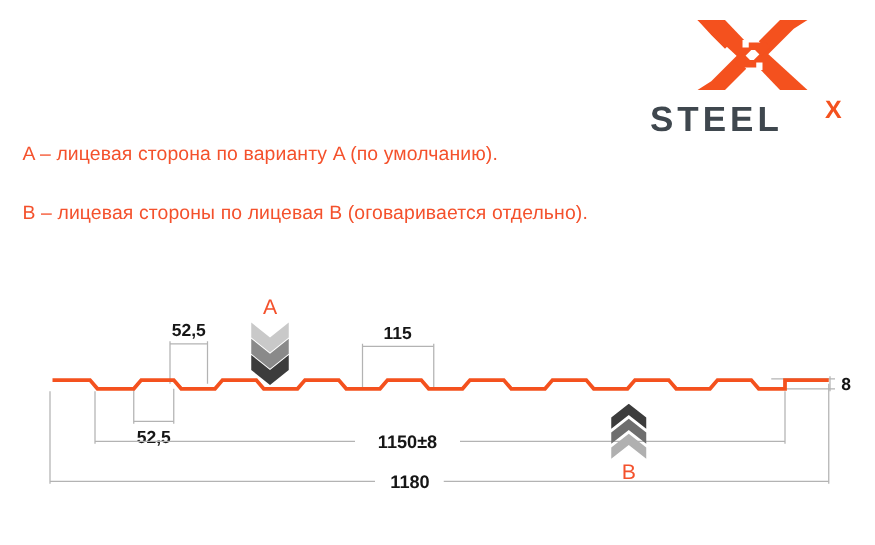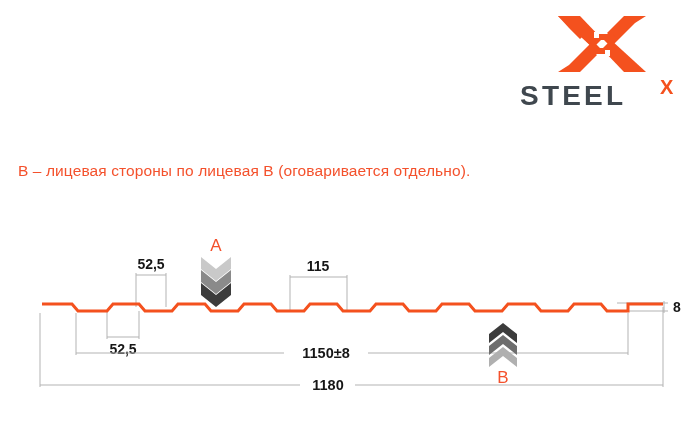--- a/index.html
+++ b/index.html
@@ -108,20 +108,21 @@
       <path d="M43,20 L57,20 L60,24 L53,31 L48,26 L43,26 Z" fill="#f4511e"></path>
       <path d="M49,40 L35,40 L32,36 L39,29 L44,34 L49,34 Z" fill="#f4511e"></path>
     </svg>
 
     <svg id="logo-wordmark" viewBox="0 0 170 36">
       <text x="0" y="27" font-family="Liberation Sans, sans-serif" font-size="28" font-weight="bold" letter-spacing="3.2" fill="#3f474e">STEEL</text>
       <text x="140" y="16" font-family="Liberation Sans, sans-serif" font-size="20" font-weight="bold" fill="#f4511e">X</text>
     </svg>
   </div>
 
+  <div id="caption-a" class="caption">A – лицевая сторона по варианту A (по умолчанию).</div>
 
   <div id="caption-b" class="caption">B – лицевая стороны по лицевая B (оговаривается отдельно).</div>
 
   <svg id="drawing" viewBox="0 0 700 205">
 
     <g stroke="#b3b3b3" stroke-width="1" fill="none">
       <line x1="136" y1="58" x2="136" y2="92"></line>
       <line x1="166" y1="58" x2="166" y2="92"></line>
       <line x1="136" y1="60" x2="166" y2="60"></line>
     </g>

